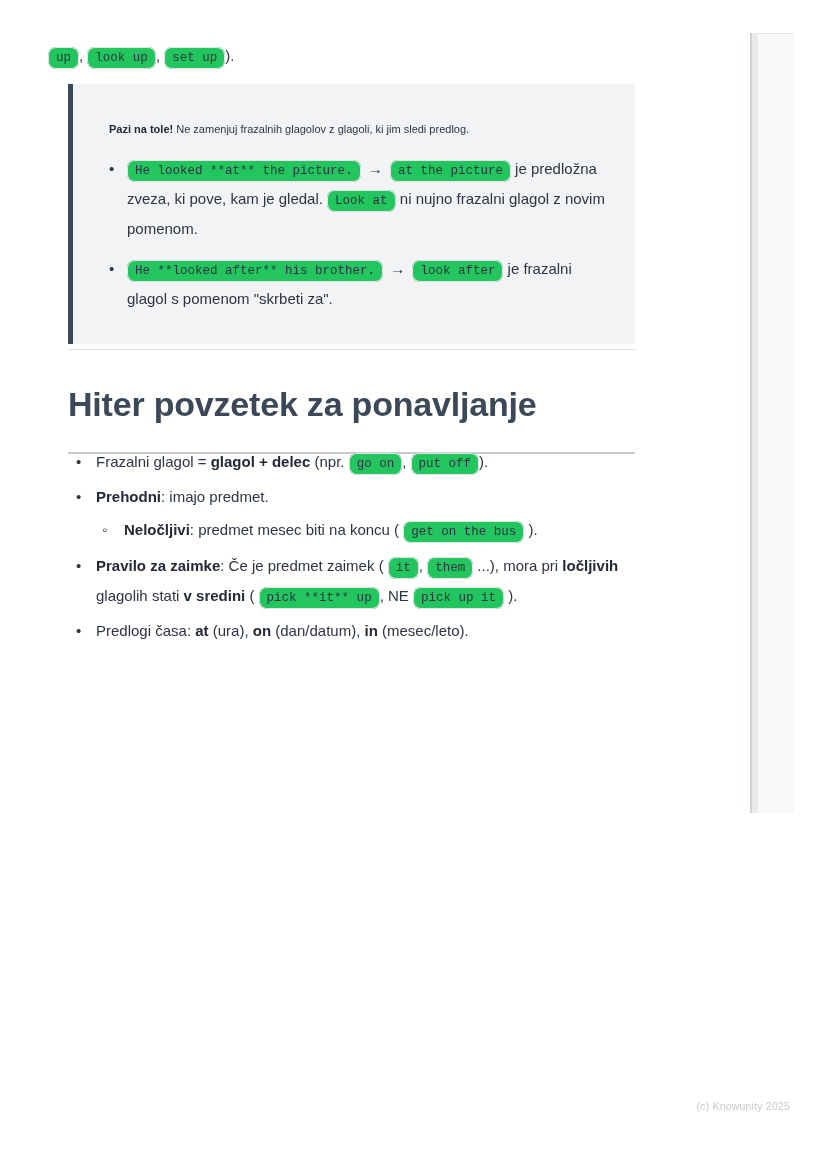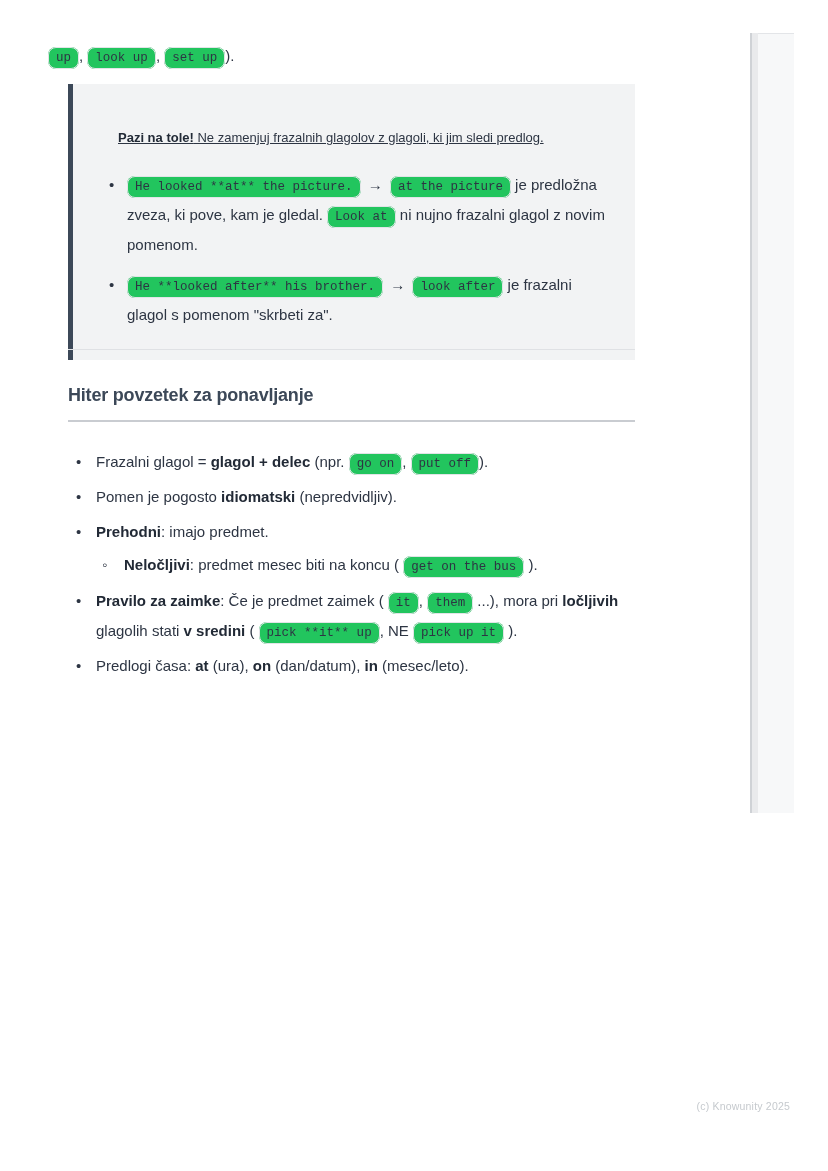--- a/index.html
+++ b/index.html
@@ -70,26 +70,25 @@
     position: absolute;
     left: 68px;
     top: 84px;
     width: 567px;
     box-sizing: border-box;
     background: #f2f3f4;
     border-left: 5px solid #3c4858;
     padding: 22px 26px 22px 28px;
   }
   #callout .callout-lead {
-    font-size: 13px;
+    font-size: 11px;
     line-height: 30px;
     text-align: justify;
     color: #2d3543;
-    margin: 17px;
-    text-decoration: underline;
+    margin: 8px;
   }
   #callout ul {
     margin: 10px 0 8px 0;
     padding-left: 26px;
     list-style: none;
   }
   #callout ul li {
     position: relative;
     font-size: 15px;
     line-height: 30px;
@@ -114,25 +113,25 @@
     height: 1px;
     background: #dfe1e4;
   }
 
   
   #summary-heading {
     position: absolute;
     left: 68px;
     top: 385px;
     width: 567px;
-    font-size: 18px;
+    font-size: 34px;
     font-weight: bold;
     color: #3c4858;
     letter-spacing: -0.2px;
-    padding-bottom: 14px;
+    padding-bottom: 28px;
     border-bottom: 2px solid #c9ccd1;
     margin: 0;
   }
 
   
   #summary-list {
     position: absolute;
     left: 68px;
     top: 447px;
     width: 570px;
@@ -245,23 +244,20 @@
   <div id="section-rule"></div>
 
   <h2 id="summary-heading">Hiter povzetek za ponavljanje</h2>
 
   <ul id="summary-list">
 
     <li>
       <span>Frazalni glagol = </span><b>glagol + delec</b><span> (npr. </span><code class="chip">go on</code><span>, </span><code class="chip">put off</code><span>).</span>
     </li>
 
-    <li>
-      <span>Pomen je pogosto </span><b>idiomatski</b><span> (nepredvidljiv).</span>
-    </li>
 
 
     <li>
       <b>Prehodni</b><span>: imajo predmet.</span>
       <ul class="sub">
         <li>
           <b>Neločljivi</b><span>: predmet mesec biti na koncu ( </span><code class="chip">get on the bus</code><span> ).</span>
         </li>
       </ul>
     </li>

